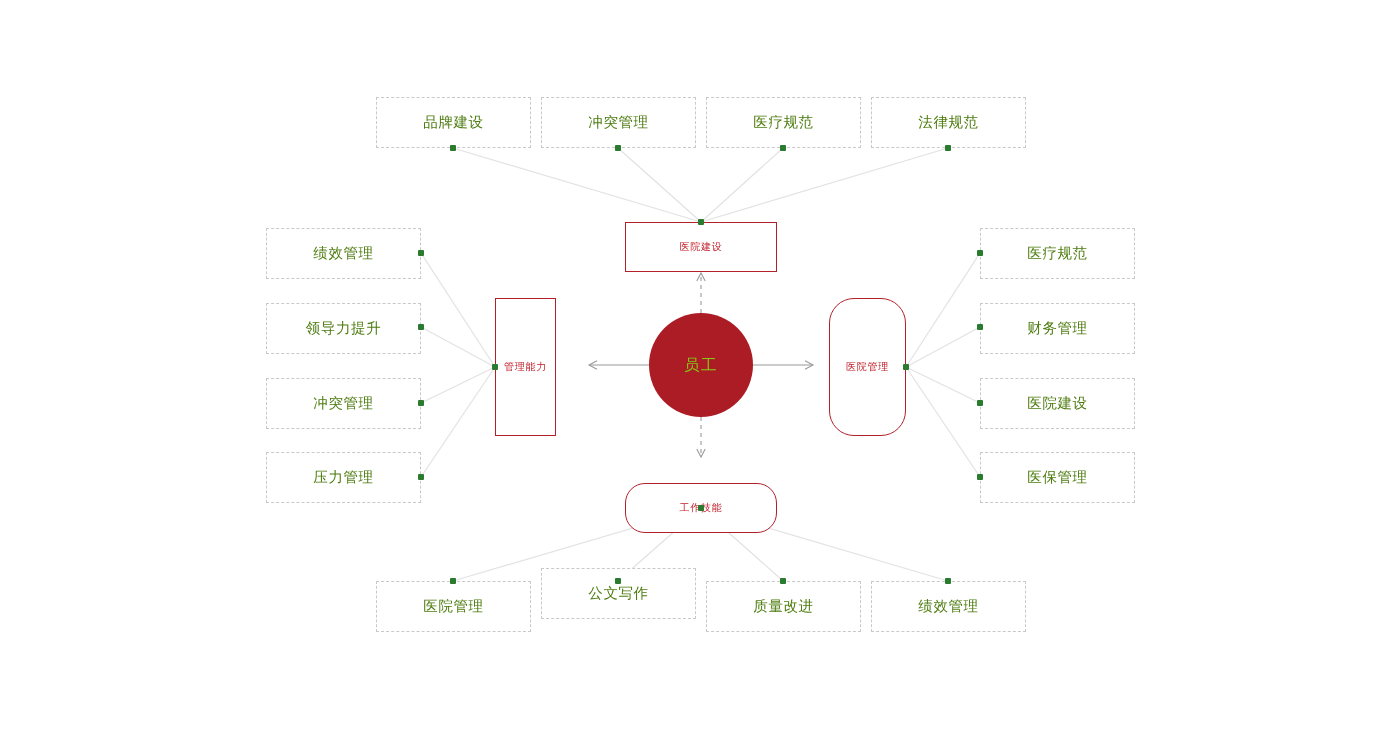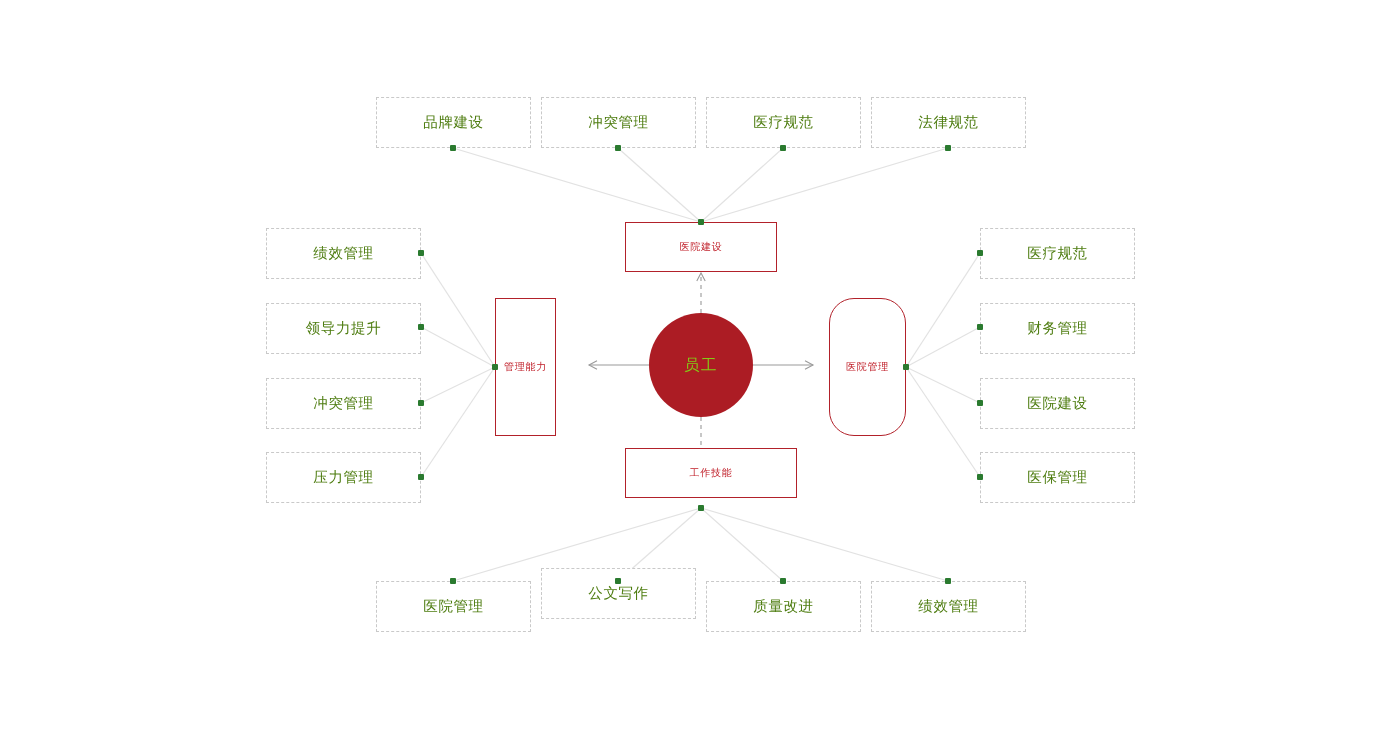--- a/index.html
+++ b/index.html
@@ -135,18 +135,18 @@
       <div class="node leaf-node" style="left: 706px; top: 581px; width: 155px; height: 51px;">质量改进</div>
       <div class="dot" style="left: 783px; top: 581px;"></div>
       <div class="node leaf-node" style="left: 871px; top: 581px; width: 155px; height: 51px;">绩效管理</div>
       <div class="dot" style="left: 948px; top: 581px;"></div>
       <div class="node branch-node" style="left: 625px; top: 222px; width: 152px; height: 50px;">医院建设</div>
       <div class="dot" style="left: 701px; top: 222px;"></div>
       <div class="node branch-node" style="left: 495px; top: 298px; width: 61px; height: 138px;">管理能力</div>
       <div class="dot" style="left: 495px; top: 367px;"></div>
       <div class="node branch-node" style="left: 829px; top: 298px; width: 77px; height: 138px; border-radius: 25px;">医院管理</div>
       <div class="dot" style="left: 906px; top: 367px;"></div>
-      <div class="node branch-node" style="left: 625px; top: 448px; width: 172px; height: 50px;">工作技能</div>
+      <div class="node branch-node" style="left: 625px; top: 483px; width: 152px; height: 50px; border-radius: 20px;">工作技能</div>
       <div class="dot" style="left: 701px; top: 508px;"></div>
       <div class="node hub-node" style="left: 649px; top: 313px; width: 104px; height: 104px; background: rgb(172, 28, 36);">员工</div>
     </div>
 
 </div>
 
 </body></html>

